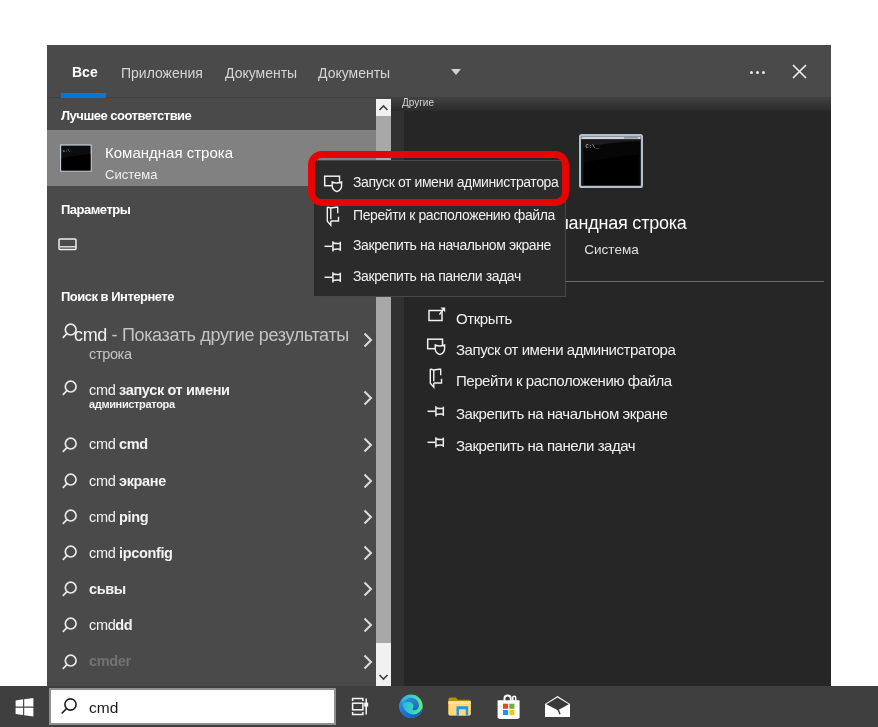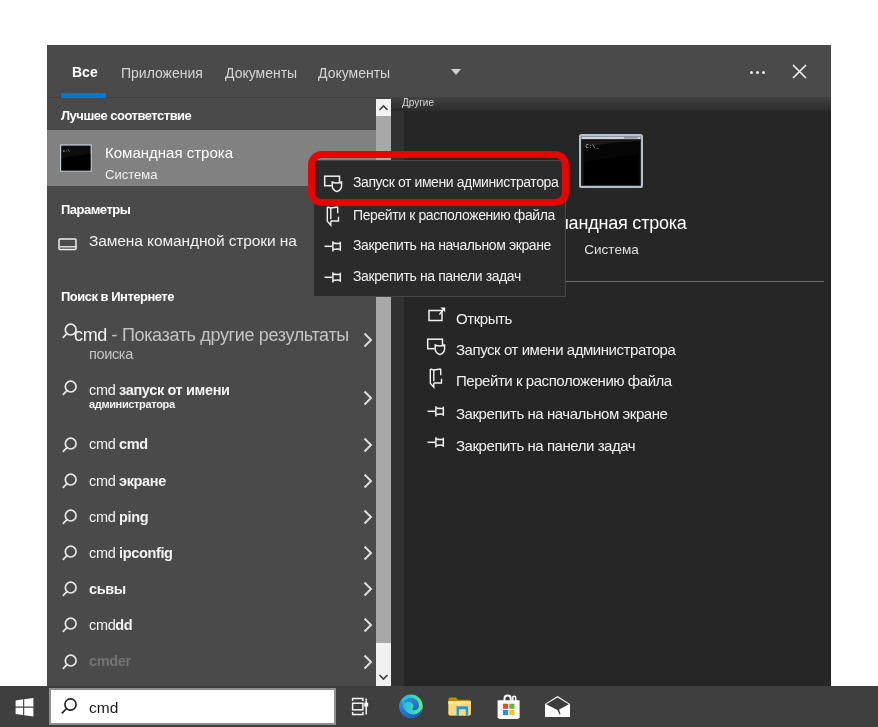--- a/index.html
+++ b/index.html
@@ -47,30 +47,30 @@
 </svg>
 <div class="abs" style="left:105px;top:144px;font-size:15px;color:#ffffff;">Командная строка</div>
 <div class="abs" style="left:105px;top:167px;font-size:13px;color:#f0f0f0;">Система</div>
 
 <div class="abs" style="left:61px;top:202px;font-size:13px;font-weight:bold;color:#ffffff;letter-spacing:-0.5px;">Параметры</div>
 
 <svg class="abs" style="left:58px;top:238px;" width="20" height="13" viewBox="0 0 20 13">
   <rect x="1" y="1" width="17" height="10.5" rx="1" fill="none" stroke="#f0f0f0" stroke-width="1.5"></rect>
   <line x1="1.8" y1="8.8" x2="18.2" y2="8.8" stroke="#f0f0f0" stroke-width="1.3"></line>
 </svg>
-<div class="abs" style="left:89px;top:230px;font-size:15.5px;color:#f0f0f0;line-height:22.5px;"><span style="letter-spacing:-0.1px;">Замена командной строки на</span><br></div>
+<div class="abs" style="left:89px;top:230px;font-size:15.5px;color:#f0f0f0;line-height:22.5px;"><br></div>
 
 <div class="abs" style="left:61px;top:288.5px;font-size:13px;font-weight:bold;color:#ffffff;letter-spacing:-0.5px;">Поиск в Интернете</div>
 
 <svg class="abs" style="left:61px;top:322px;" width="18" height="19" viewBox="0 0 18 19">
     <circle cx="9.7" cy="7.6" r="5.4" fill="none" stroke="#e8e8e8" stroke-width="1.7"></circle>
     <line x1="5.9" y1="11.7" x2="1.8" y2="15.8" stroke="#e8e8e8" stroke-width="1.7"></line>
   </svg>
 <div class="abs" style="left:74px;top:325px;font-size:18px;color:#f2f2f2;letter-spacing:-0.35px;">cmd <span style="color:#c4c4c4;">- Показать другие результаты</span></div>
-<div class="abs" style="left:89px;top:346px;font-size:14.5px;color:#f2f2f2;letter-spacing:-0.35px;"><span style="color:#c4c4c4;">поиска</span></div>
+<div class="abs" style="left:89px;top:346px;font-size:14.5px;color:#f2f2f2;letter-spacing:-0.35px;"><span style="color:#c4c4c4;">строка</span></div>
 <svg class="abs" style="left:362px;top:332px;" width="11" height="16" viewBox="0 0 11 16">
     <path d="M2.5 1.5 L9 8 L2.5 14.5" fill="none" stroke="#dcdcdc" stroke-width="2"></path>
   </svg>
 <svg class="abs" style="left:61px;top:379px;" width="18" height="19" viewBox="0 0 18 19">
     <circle cx="9.7" cy="7.6" r="5.4" fill="none" stroke="#e8e8e8" stroke-width="1.7"></circle>
     <line x1="5.9" y1="11.7" x2="1.8" y2="15.8" stroke="#e8e8e8" stroke-width="1.7"></line>
   </svg>
 <div class="abs" style="left:89px;top:382px;font-size:14.5px;color:#f2f2f2;letter-spacing:-0.35px;">cmd<b> запуск от имени</b></div>
 <div class="abs" style="left:89px;top:398px;font-size:11px;color:#f2f2f2;letter-spacing:-0.35px;"><b>администратора</b></div>
 <svg class="abs" style="left:362px;top:390px;" width="11" height="16" viewBox="0 0 11 16">

